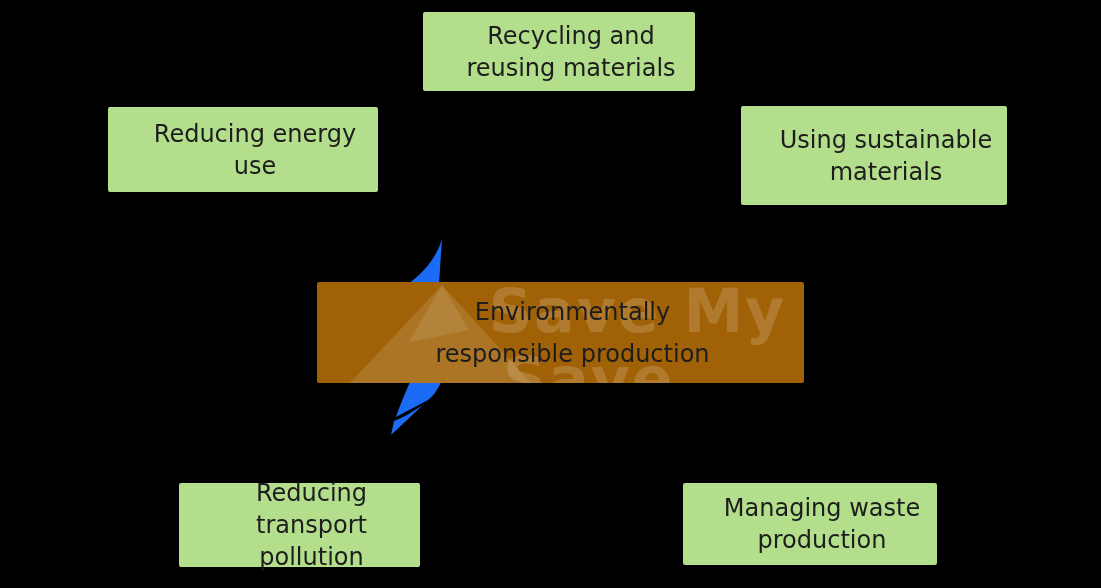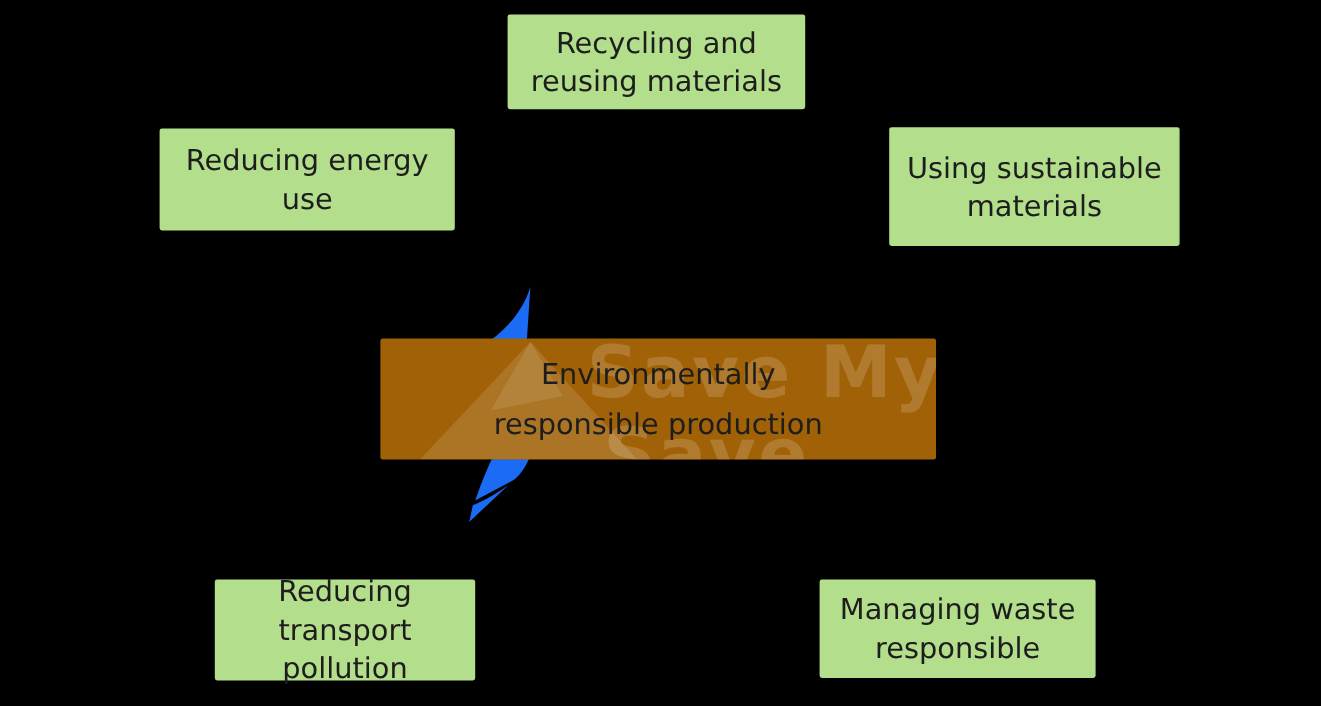--- a/index.html
+++ b/index.html
@@ -19,20 +19,21 @@
     pointer-events: none;
   }
   .node {
     position: absolute;
     display: flex;
     align-items: center;
     justify-content: center;
     text-align: center;
     z-index: 2;
     border-radius: 2px;
+    padding-left: 24px;
   }
   .label {
     white-space: pre-line;
     color: #1d1d1d;
     line-height: 1.32;
   }
   .green { background: #b3de8b; }
   .green .label { font-size: 24px; line-height: 32px; }
   .center-node {
     left: 317px; top: 282px;
@@ -40,21 +41,21 @@
     background: #a16207;
     overflow: hidden;
   }
   .center-node .label {
     font-size: 24px;
     line-height: 42px;
     position: relative;
     z-index: 3;
   }
   .node-recycling   { left: 423px; top: 12px;  width: 248px; height: 79px; }
-  .node-energy      { left: 133px; top: 107px; width: 246px; height: 85px; }
+  .node-energy      { left: 108px; top: 107px; width: 246px; height: 85px; }
   .node-sustainable { left: 741px; top: 106px; width: 242px; height: 99px; }
   .node-transport   { left: 179px; top: 483px; width: 217px; height: 84px; }
   .node-waste       { left: 683px; top: 483px; width: 230px; height: 82px; }
   .wm-bolt {
     position: absolute;
     left: 0; top: 0;
     width: 463px; height: 101px;
     z-index: 1;
     pointer-events: none;
   }
@@ -108,16 +109,16 @@
 materials</div>
   </div>
 
   <div class="node green node-transport">
     <div class="label">Reducing transport
 pollution</div>
   </div>
 
   <div class="node green node-waste">
     <div class="label">Managing waste
-responsible</div>
+production</div>
   </div>
 
 </div>
 
 </body></html>

